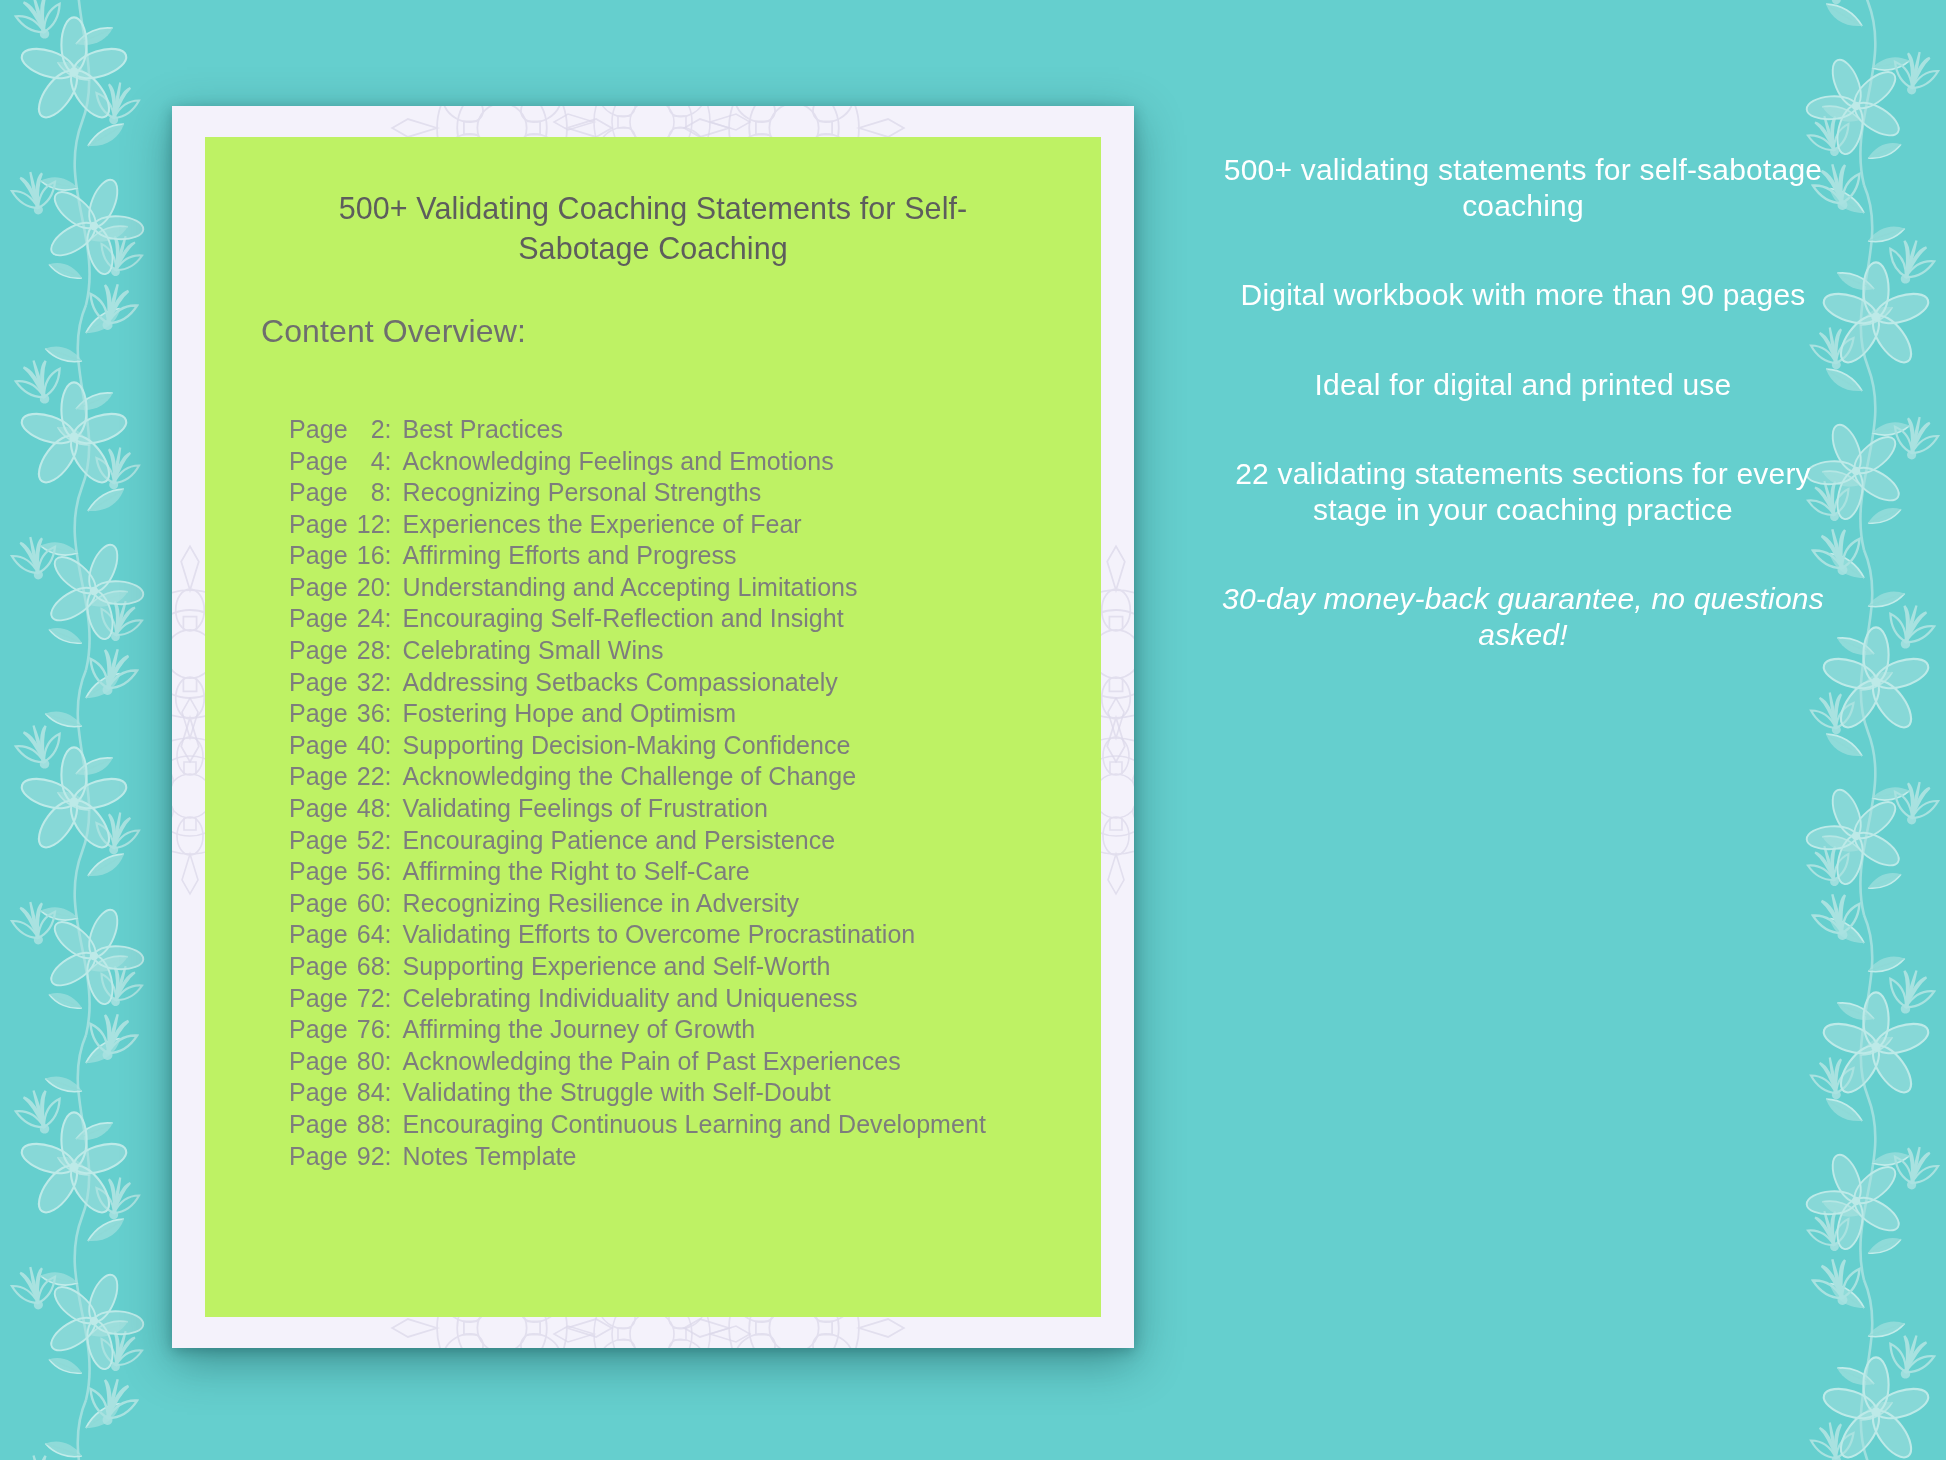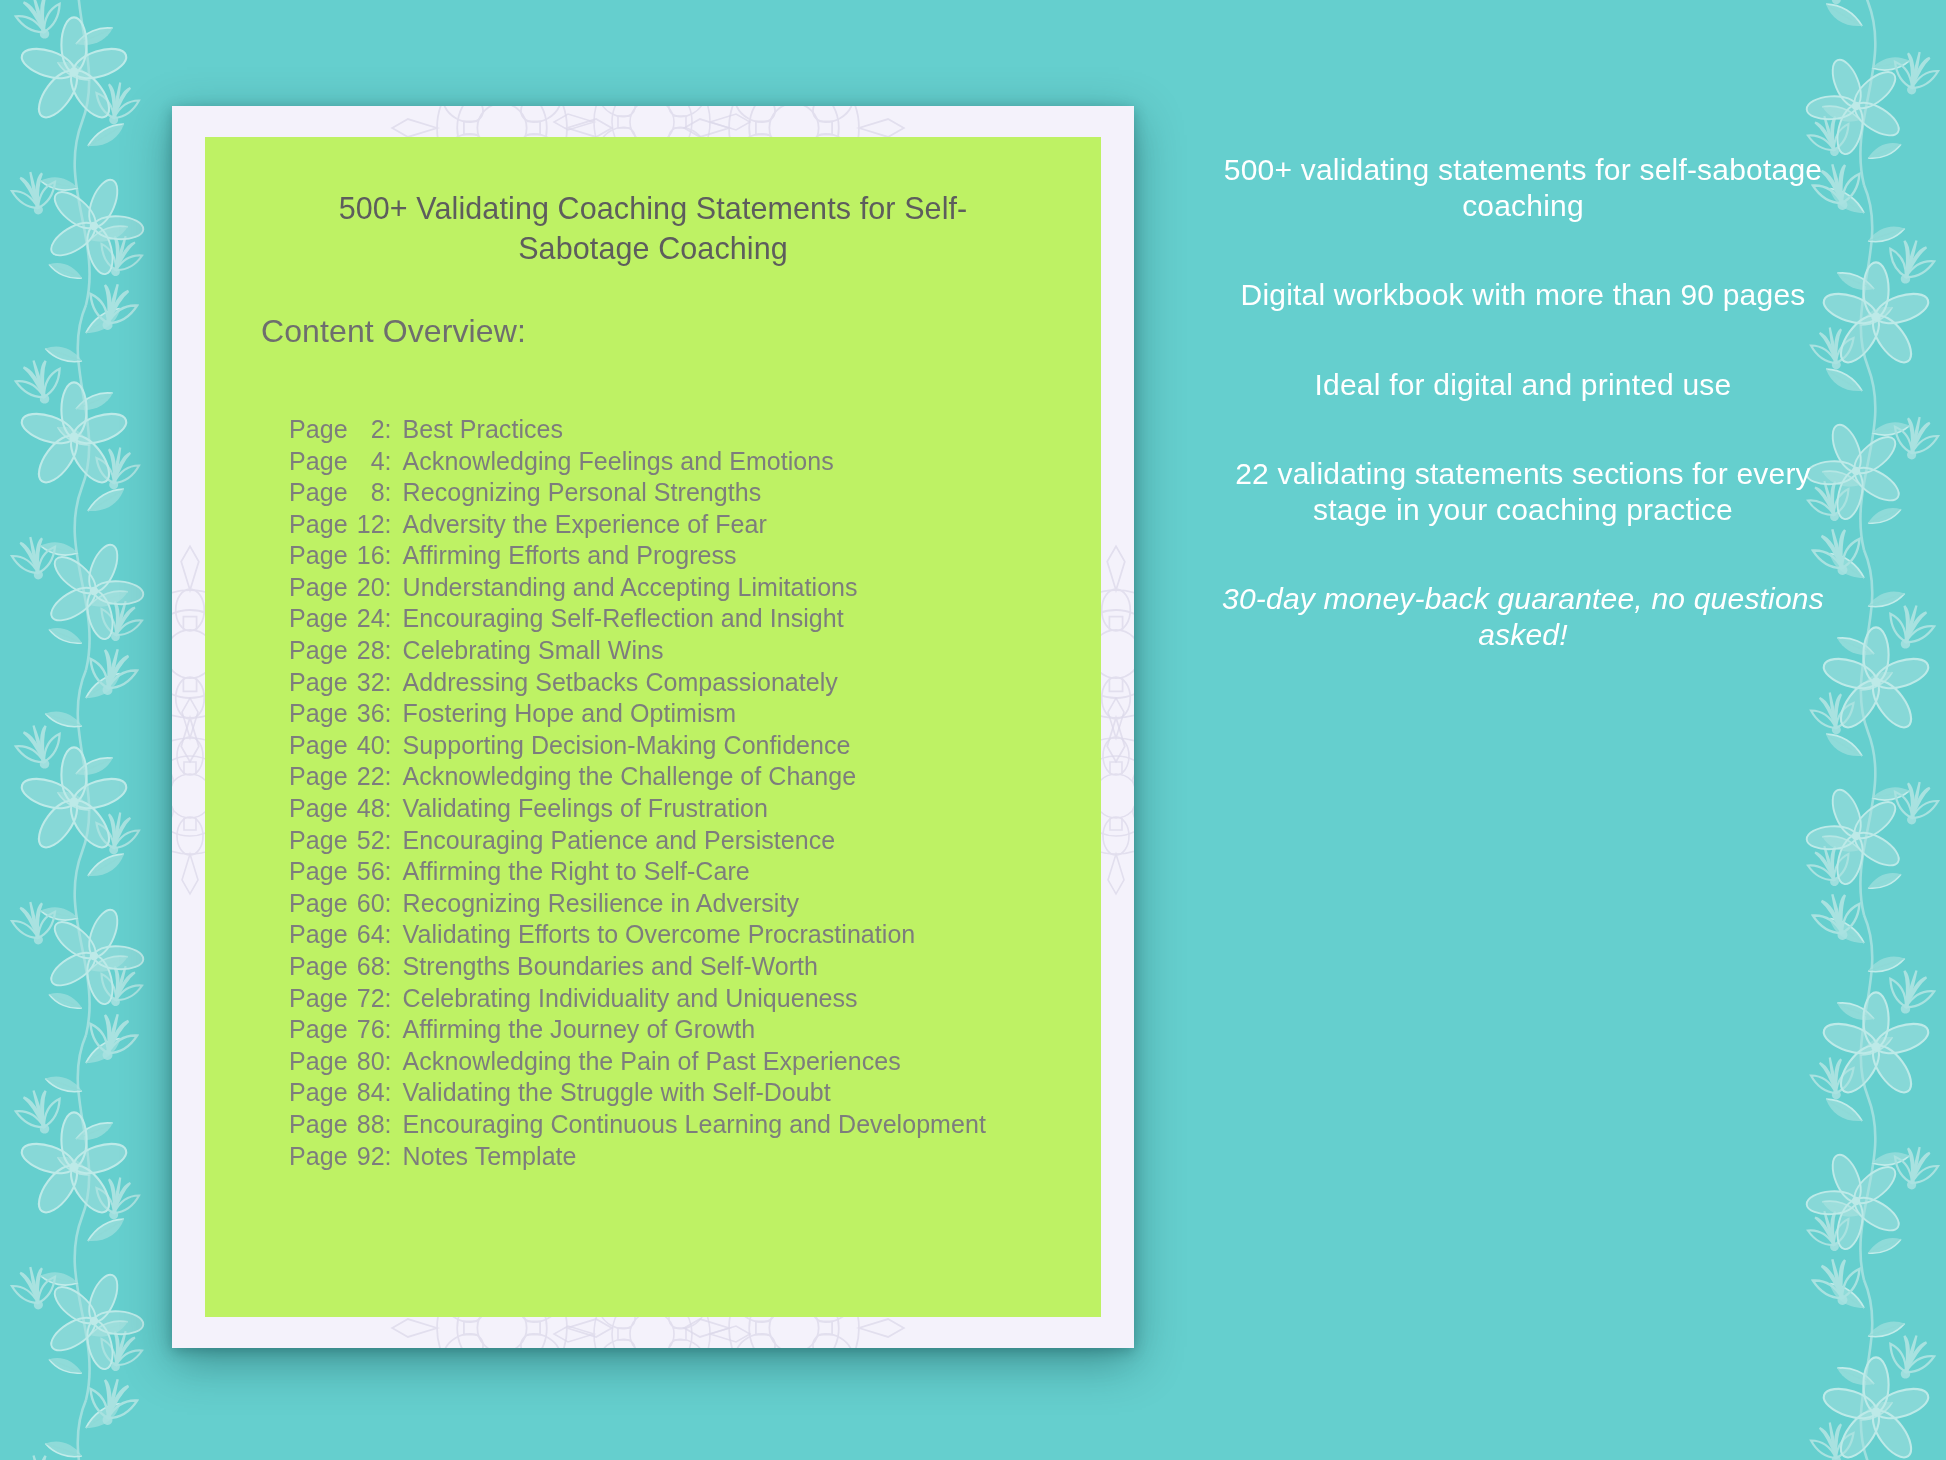--- a/index.html
+++ b/index.html
@@ -270,21 +270,21 @@
         <li class="toc-row">
           <span class="toc-label">Page&nbsp;</span>
           <span class="toc-page-num">8</span>
           <span class="toc-colon">:</span>
           <span class="toc-title">Recognizing Personal Strengths</span>
         </li>
         <li class="toc-row">
           <span class="toc-label">Page&nbsp;</span>
           <span class="toc-page-num">12</span>
           <span class="toc-colon">:</span>
-          <span class="toc-title">Adversity the Experience of Fear</span>
+          <span class="toc-title">Experiences the Experience of Fear</span>
         </li>
         <li class="toc-row">
           <span class="toc-label">Page&nbsp;</span>
           <span class="toc-page-num">16</span>
           <span class="toc-colon">:</span>
           <span class="toc-title">Affirming Efforts and Progress</span>
         </li>
         <li class="toc-row">
           <span class="toc-label">Page&nbsp;</span>
           <span class="toc-page-num">20</span>
@@ -354,21 +354,21 @@
         <li class="toc-row">
           <span class="toc-label">Page&nbsp;</span>
           <span class="toc-page-num">64</span>
           <span class="toc-colon">:</span>
           <span class="toc-title">Validating Efforts to Overcome Procrastination</span>
         </li>
         <li class="toc-row">
           <span class="toc-label">Page&nbsp;</span>
           <span class="toc-page-num">68</span>
           <span class="toc-colon">:</span>
-          <span class="toc-title">Strengths Boundaries and Self-Worth</span>
+          <span class="toc-title">Supporting Experience and Self-Worth</span>
         </li>
         <li class="toc-row">
           <span class="toc-label">Page&nbsp;</span>
           <span class="toc-page-num">72</span>
           <span class="toc-colon">:</span>
           <span class="toc-title">Celebrating Individuality and Uniqueness</span>
         </li>
         <li class="toc-row">
           <span class="toc-label">Page&nbsp;</span>
           <span class="toc-page-num">76</span>

